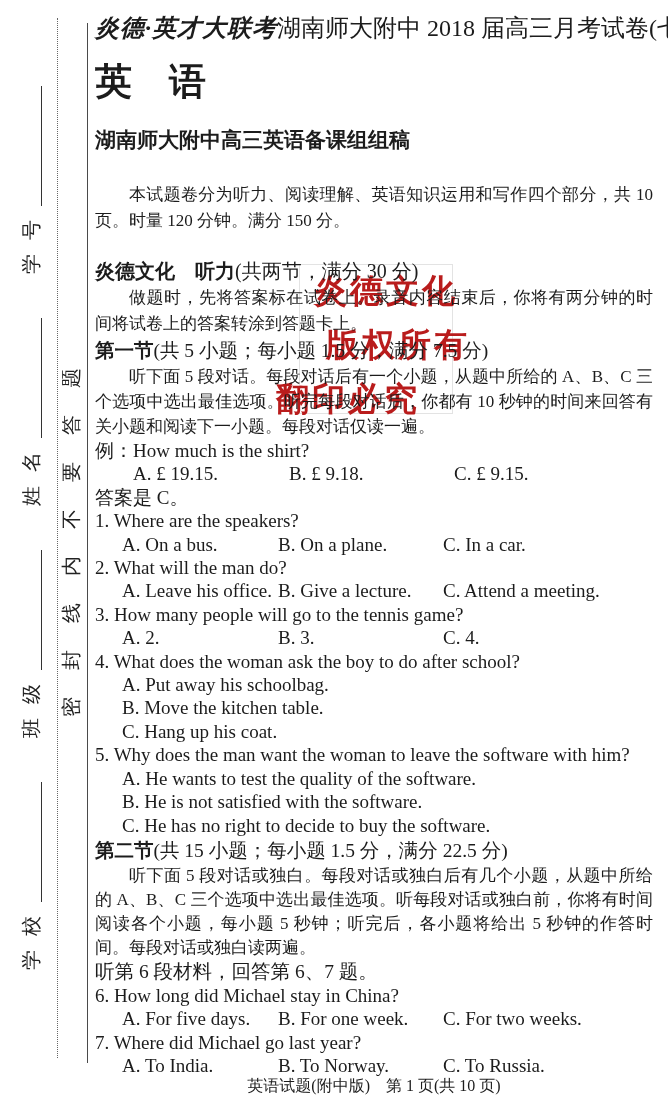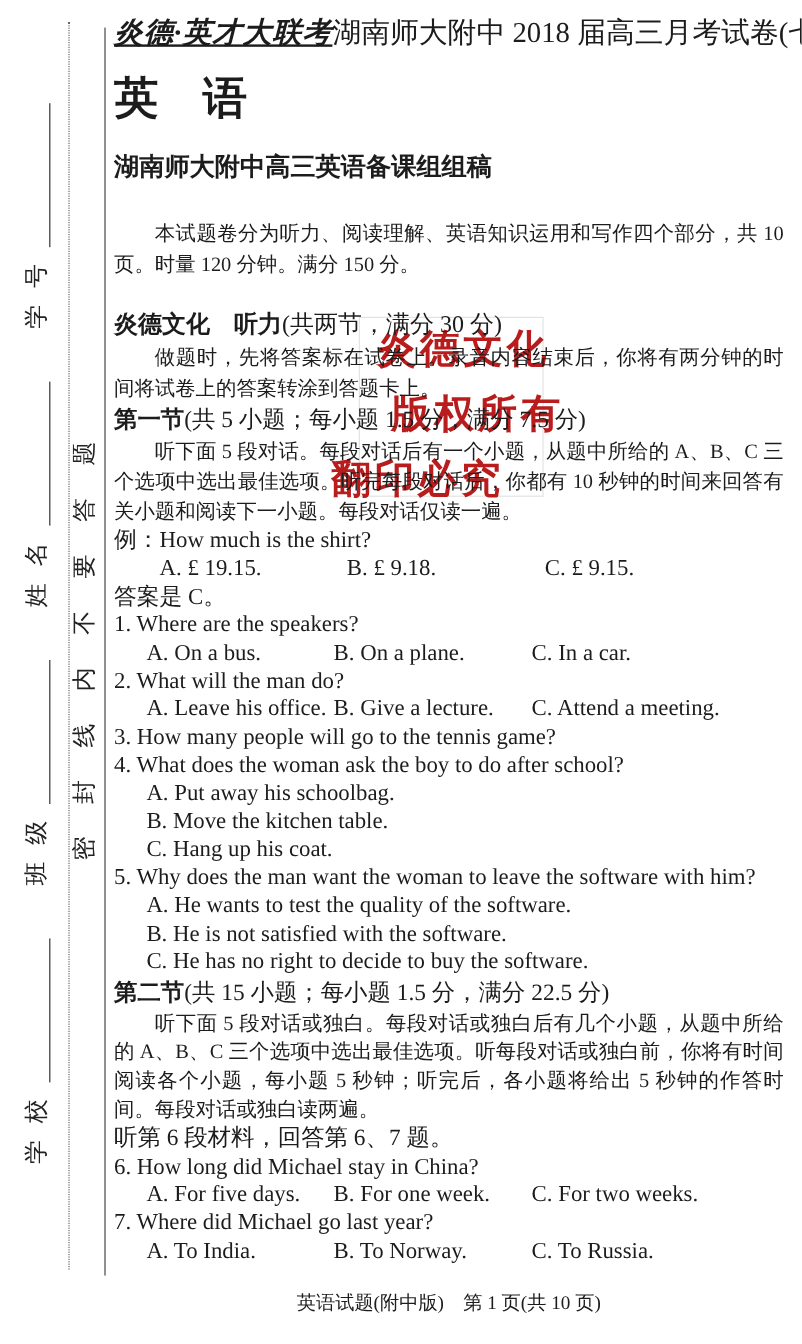--- a/index.html
+++ b/index.html
@@ -61,21 +61,21 @@
 
   
   .content {
     position: absolute; left: 95px; top: 12px; width: 558px;
     z-index: 1;
   }
   .exam-header {
     text-align: center; font-size: 24px; line-height: 32px;
     white-space: nowrap;
   }
-  .brush { font-weight: bold; font-style: italic; letter-spacing: 1px; text-decoration: underline; }
+  .brush { font-weight: bold; font-style: italic; letter-spacing: 1px; }
   .page-title {
     margin-top: 16px; text-align: left;
     font-family: "Liberation Sans", sans-serif;
     font-size: 37px; font-weight: bold; line-height: 44px;
   }
   .subtitle {
     margin-top: 20px; 
     font-family: "Liberation Sans", sans-serif;
     font-size: 21px; font-weight: bold; line-height: 32px;
   }
@@ -180,20 +180,25 @@
     <div class="qline"><span>2.</span> <span>What will the man do?</span></div>
     <div class="opt-row qline">
       <span class="oa">A. Leave his office.</span>
       <span class="ob">B. Give a lecture.</span>
       <span class="oc">C. Attend a meeting.</span>
     </div>
   </div>
 
   <div>
     <div class="qline"><span>3.</span> <span>How many people will go to the tennis game?</span></div>
+    <div class="opt-row qline">
+      <span class="oa">A. 2.</span>
+      <span class="ob">B. 3.</span>
+      <span class="oc">C. 4.</span>
+    </div>
   </div>
 
   <div>
     <div class="qline"><span>4.</span> <span>What does the woman ask the boy to do after school?</span></div>
     <div class="opt-stack">
       <div class="qline">A. Put away his schoolbag.</div>
       <div class="qline">B. Move the kitchen table.</div>
       <div class="qline">C. Hang up his coat.</div>
     </div>
   </div>

